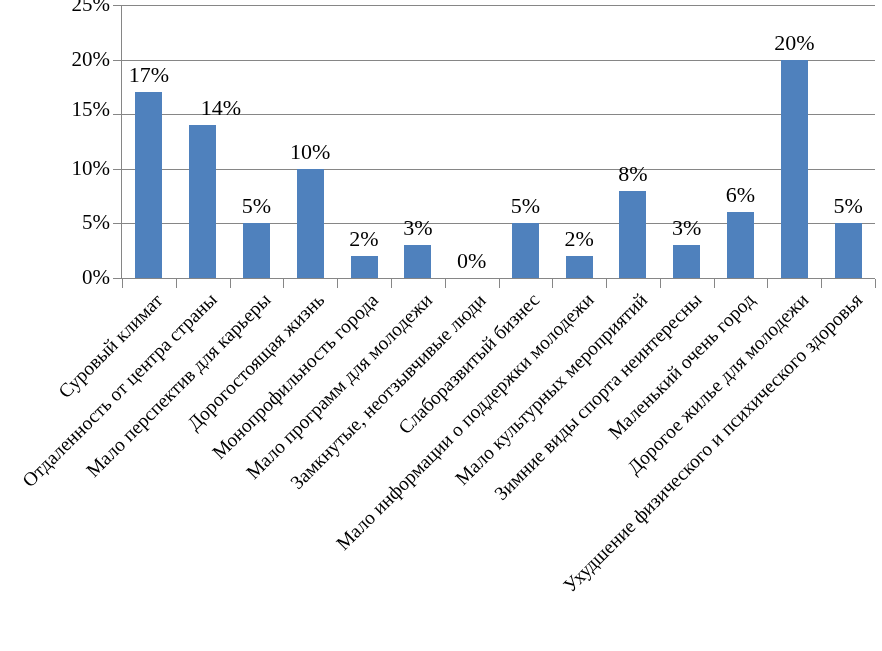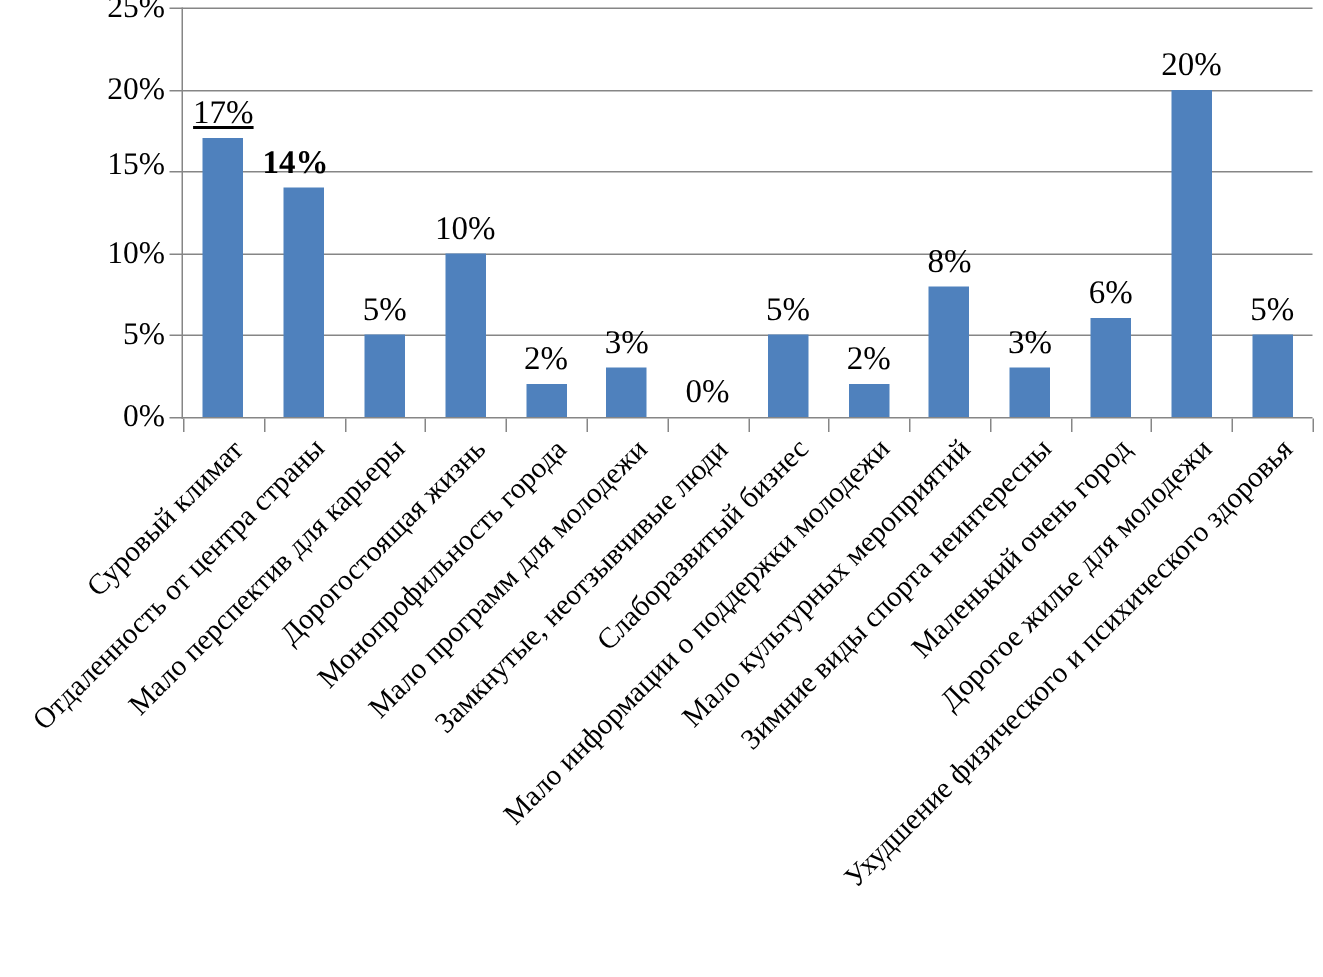--- a/index.html
+++ b/index.html
@@ -149,23 +149,23 @@
       <div class="x-tick-mark" style="left: 552.286px;"></div>
       <div class="x-tick-mark" style="left: 606.071px;"></div>
       <div class="x-tick-mark" style="left: 659.857px;"></div>
       <div class="x-tick-mark" style="left: 713.643px;"></div>
       <div class="x-tick-mark" style="left: 767.429px;"></div>
       <div class="x-tick-mark" style="left: 821.214px;"></div>
       <div class="x-tick-mark" style="left: 875px;"></div>
     </div>
   <div id="bars-layer">
       <div class="bar" style="left: 135.393px; top: 92.36px; height: 185.64px; bottom: auto; background: rgb(79, 129, 189);"></div>
-      <div class="bar-label" style="width: 70px; left: 113.893px; top: 64.36px; text-decoration: underline;">17%</div>
+      <div class="bar-label" style="width: 70px; left: 113.893px; top: 64.36px;">17%</div>
       <div class="bar" style="left: 189.179px; top: 125.12px; height: 152.88px; bottom: auto; background: rgb(79, 129, 189);"></div>
-      <div class="bar-label" style="width: 70px; left: 162px; top: 97.12px; font-weight: bold;">14%</div>
+      <div class="bar-label" style="width: 70px; left: 186px; top: 97.12px;">14%</div>
       <div class="bar" style="left: 242.964px; top: 223.4px; height: 54.6px; bottom: auto; background: rgb(79, 129, 189);"></div>
       <div class="bar-label" style="width: 70px; left: 221.464px; top: 195.4px;">5%</div>
       <div class="bar" style="left: 296.75px; top: 168.8px; height: 109.2px; bottom: auto; background: rgb(79, 129, 189);"></div>
       <div class="bar-label" style="width: 70px; left: 275.25px; top: 140.8px;">10%</div>
       <div class="bar" style="left: 350.536px; top: 256.16px; height: 21.84px; bottom: auto; background: rgb(79, 129, 189);"></div>
       <div class="bar-label" style="width: 70px; left: 329.036px; top: 228.16px;">2%</div>
       <div class="bar" style="left: 404.321px; top: 245.24px; height: 32.76px; bottom: auto; background: rgb(79, 129, 189);"></div>
       <div class="bar-label" style="width: 70px; left: 382.821px; top: 217.24px;">3%</div>
       <div class="bar-label" style="width: 70px; left: 436.607px; top: 250px;">0%</div>
       <div class="bar" style="left: 511.893px; top: 223.4px; height: 54.6px; bottom: auto; background: rgb(79, 129, 189);"></div>

